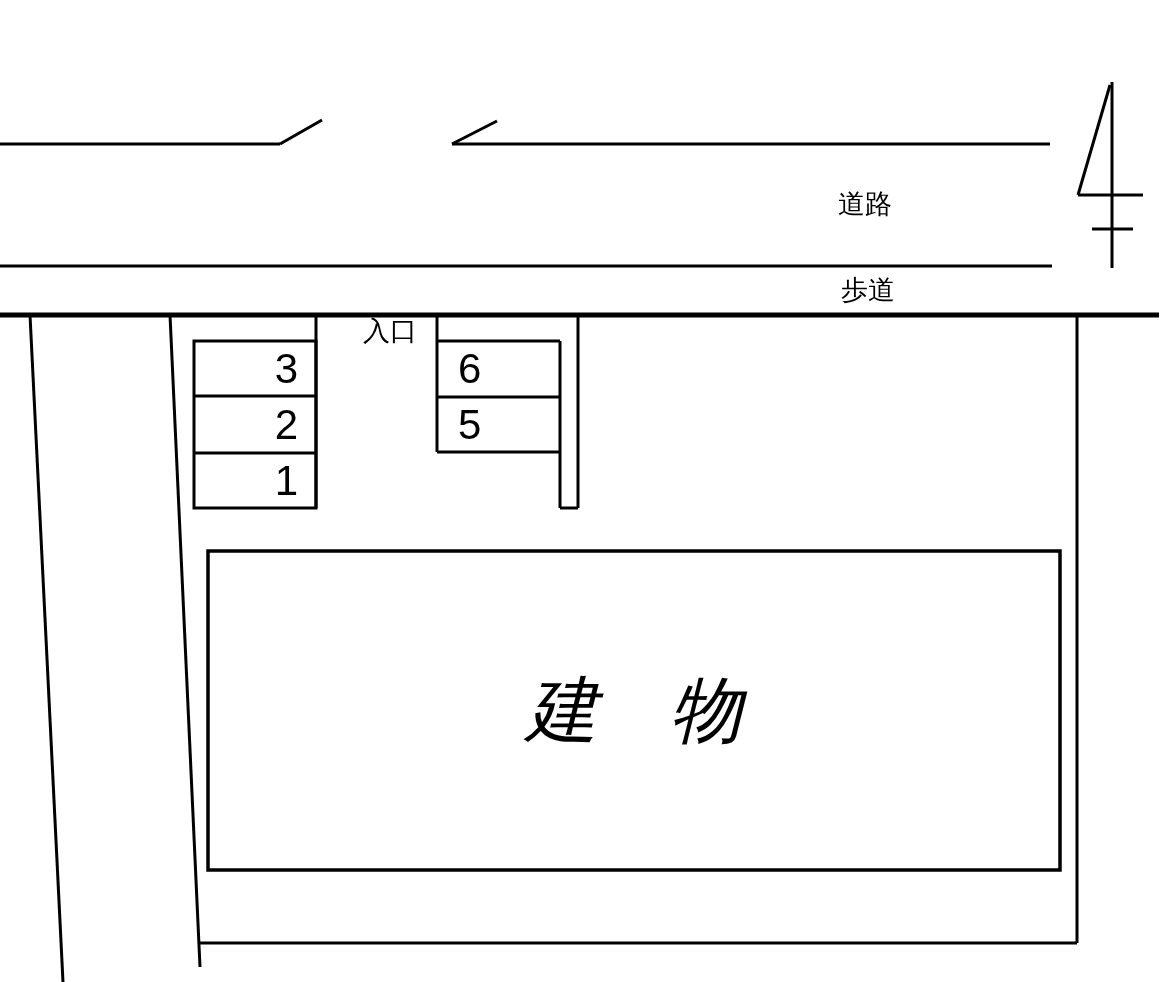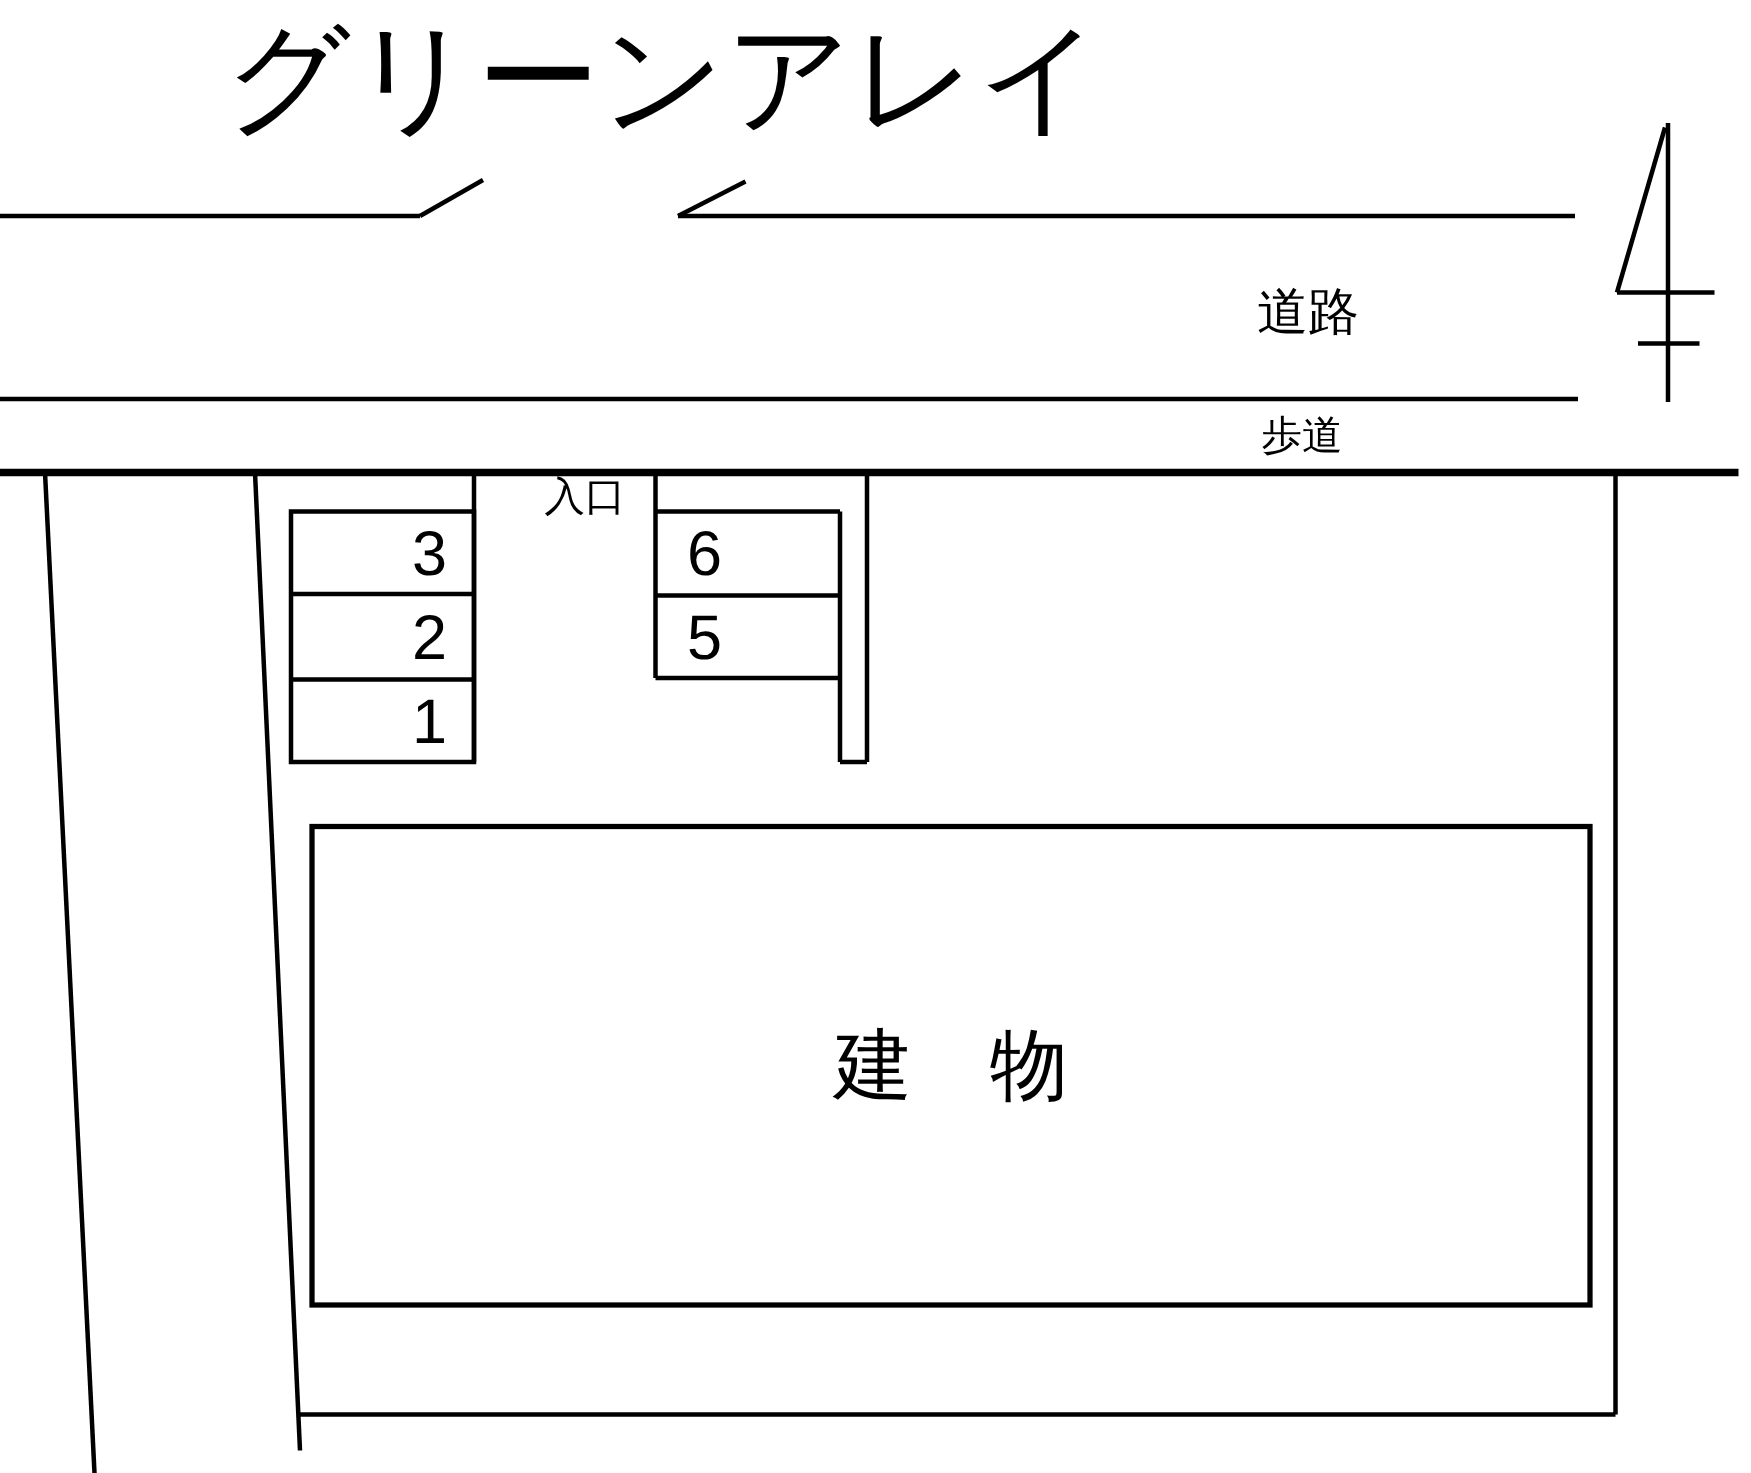--- a/index.html
+++ b/index.html
@@ -29,43 +29,44 @@
   }
   .site-title {
     left: 150px;
     top: 8px;
     font-size: 82px;
     letter-spacing: 0px;
   }
   .road-label {
     left: 838px;
     top: 190px;
-    font-size: 34px;
+    font-size: 27px;
   }
   .sidewalk-label {
     left: 841px;
     top: 276px;
     font-size: 27px;
   }
   .entrance-label {
     left: 351px;
     top: 317px;
     font-size: 27px;
     margin-left: 12px;
   }
   .building-label {
     left: 208px;
     top: 551px;
     width: 852px;
     height: 319px;
     display: flex;
     align-items: center;
     justify-content: center;
-    font-size: 52px;
+    font-size: 72px;
     position: absolute;
+    font-style: italic;
   }
   .stall {
     position: absolute;
     display: flex;
     align-items: center;
     font-size: 42px;
   }
   .stall.left-col {
     left: 194px;
     width: 104px;
@@ -124,21 +125,20 @@
       <path d="M437,397 H560"></path>
       <path d="M437,452 H560"></path>
       <path d="M560,341 V508"></path>
       <path d="M578,315 V508"></path>
       <path d="M560,508 H578"></path>
     </g>
 
     <rect x="208" y="551" width="852" height="319" stroke-width="3.5"></rect>
   </svg>
 
-  <div class="txt site-title">グリーンアレイ</div>
 
   <div class="txt road-label">道路</div>
 
   <div class="txt sidewalk-label">歩道</div>
 
   <div class="txt entrance-label">入口</div>
 
   <div class="building-label">建　物</div>
 
   <div class="stall left-col row-3">3</div>

